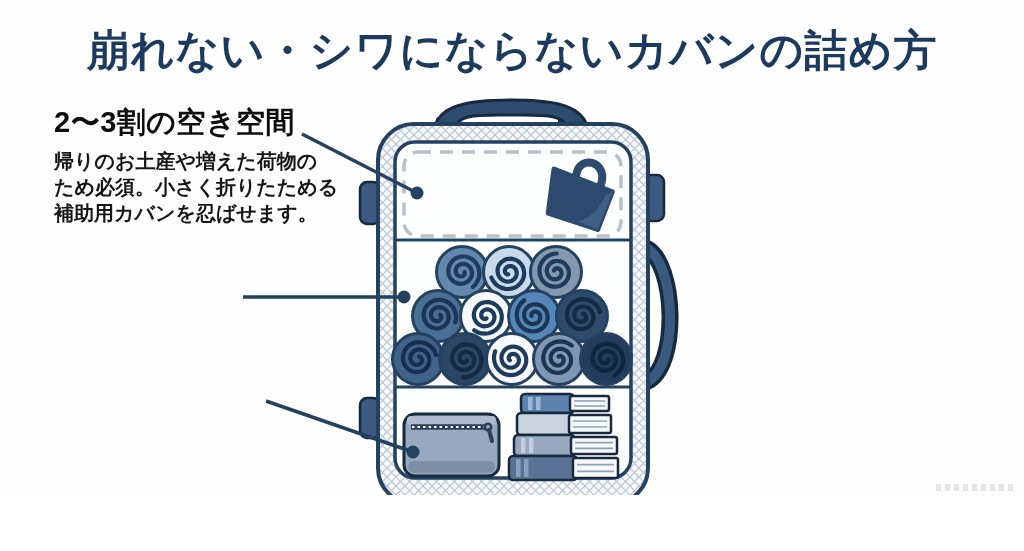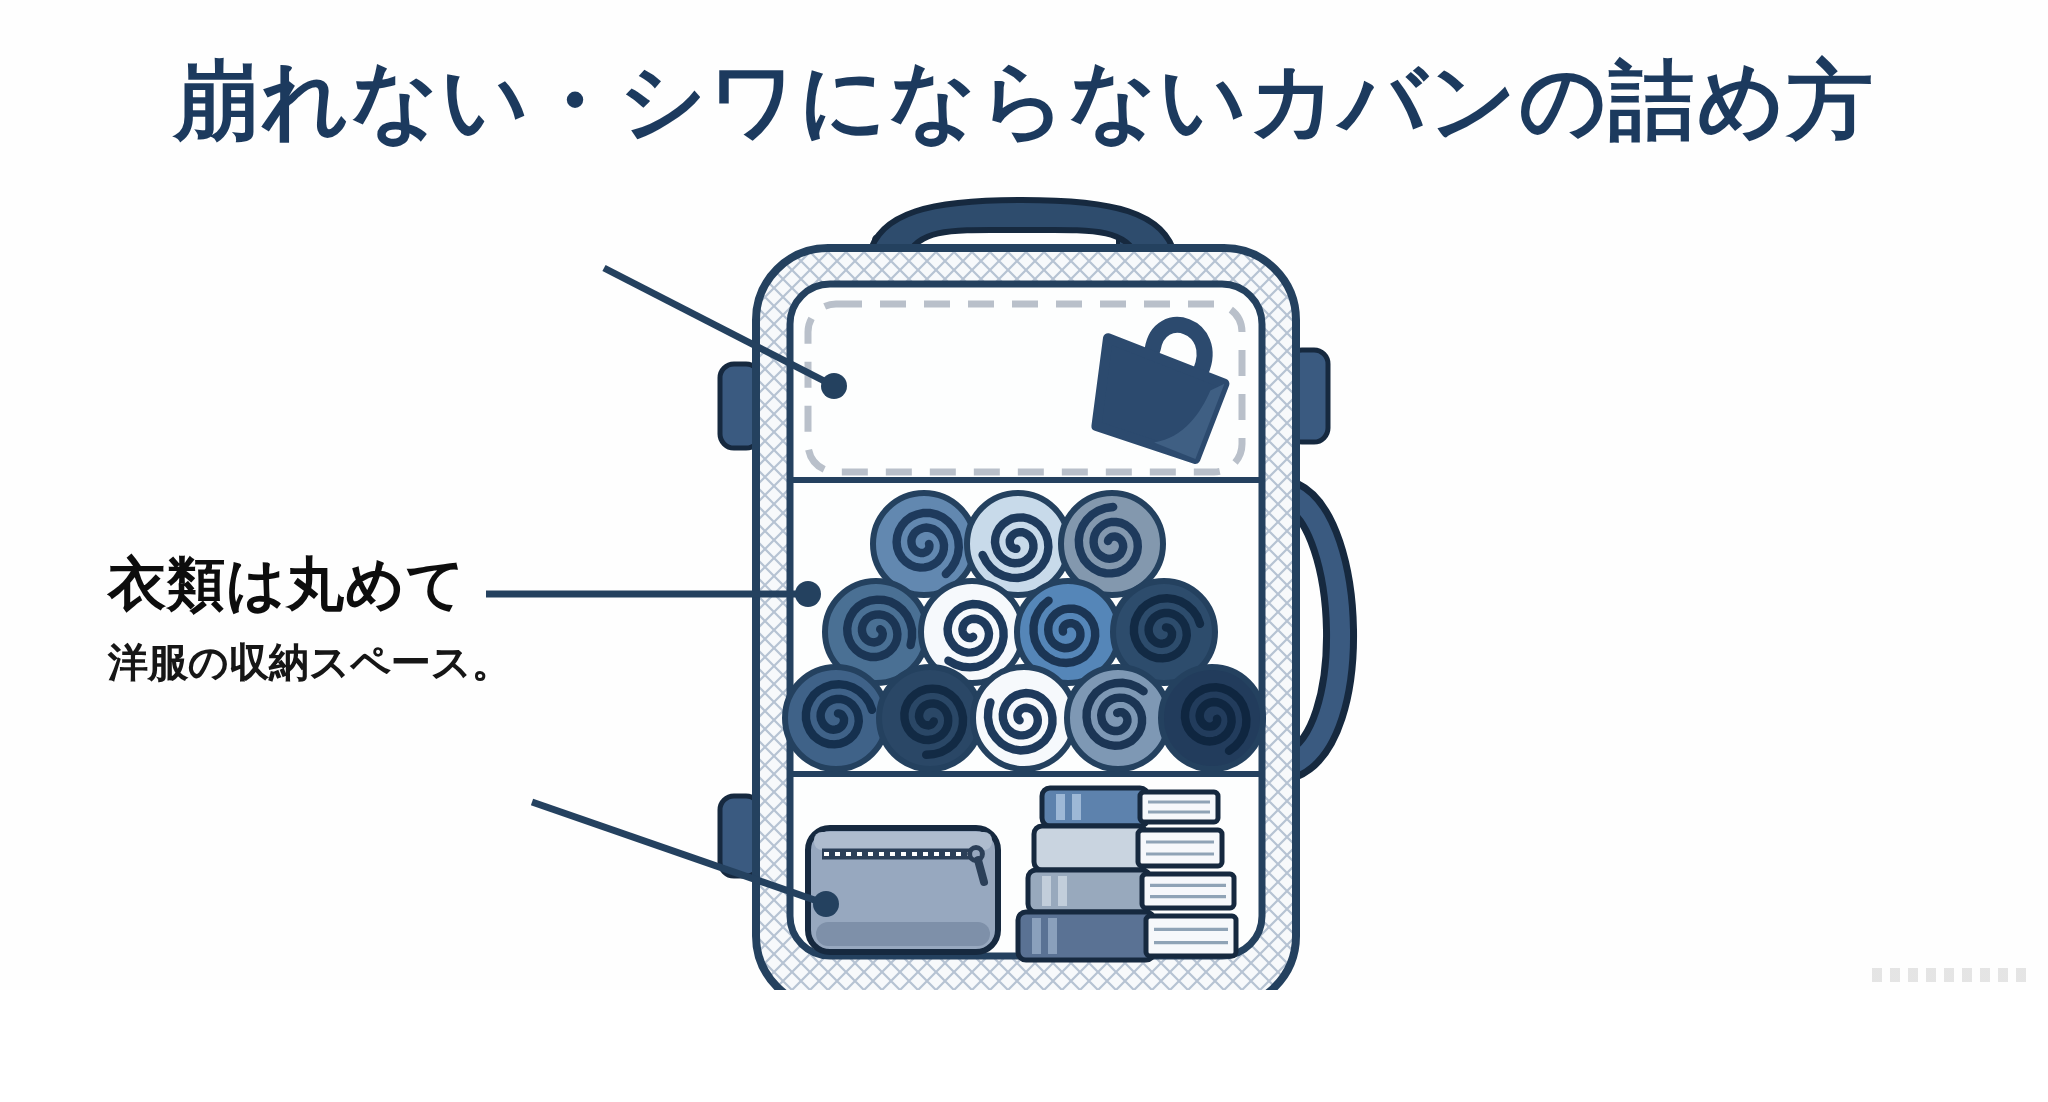--- a/index.html
+++ b/index.html
@@ -185,22 +185,22 @@
       <line x1="266" y1="401" x2="413" y2="452" stroke-width="3.5"></line>
     </g>
     <g style="fill:var(--connector)">
       <circle cx="417" cy="193" r="6.5"></circle>
       <circle cx="404" cy="297" r="6.5"></circle>
       <circle cx="413" cy="452" r="6.5"></circle>
     </g>
   </svg>
 
   <div class="ann" id="ann1">
-  </div>
-  <div class="ann" id="ann2">
-    <h2>衣類は丸めて</h2>
-    <p>洋服の収納スペース。</p>
+    <h2>2〜3割の空き空間</h2>
+    <p>帰りのお土産や増えた荷物の
+ため必須。小さく折りたためる
+補助用カバンを忍ばせます。</p>
   </div>
   <div class="ann" id="ann3">
   </div>
 
   <div class="wm"></div>
 </div>
 
 </body></html>

